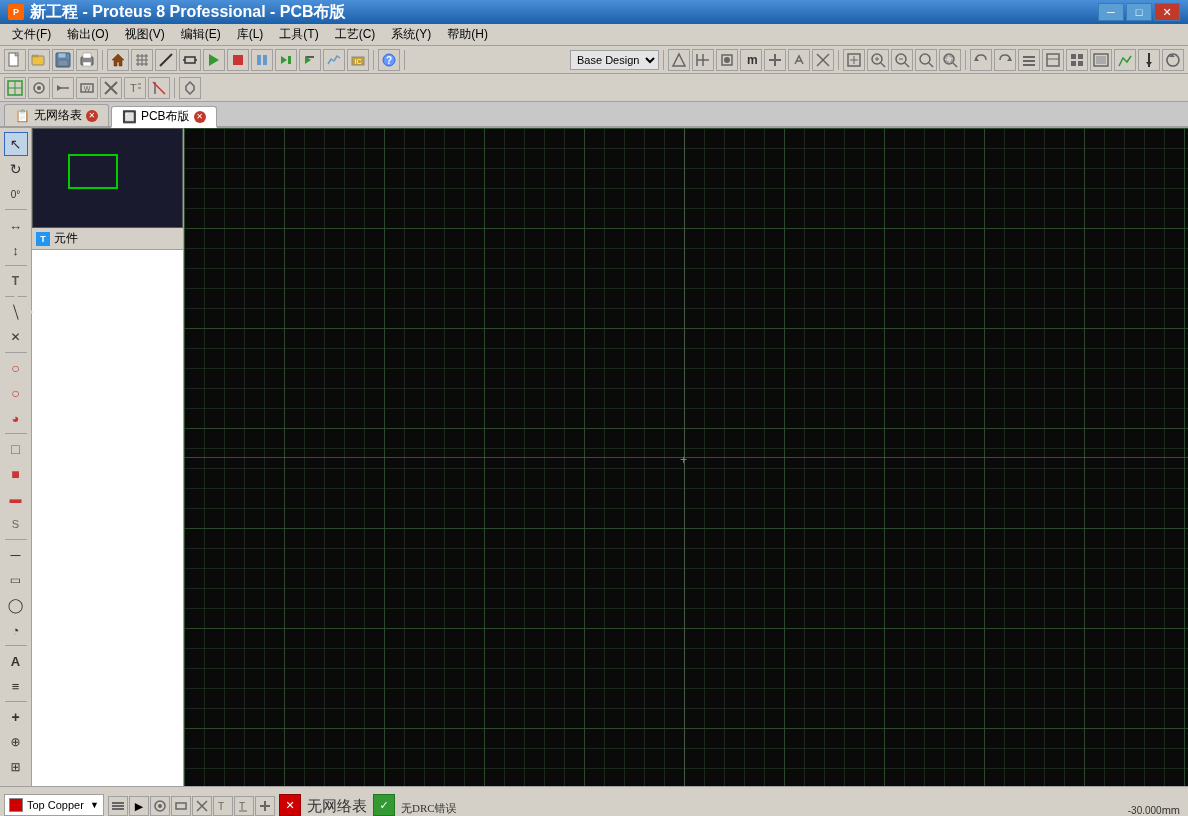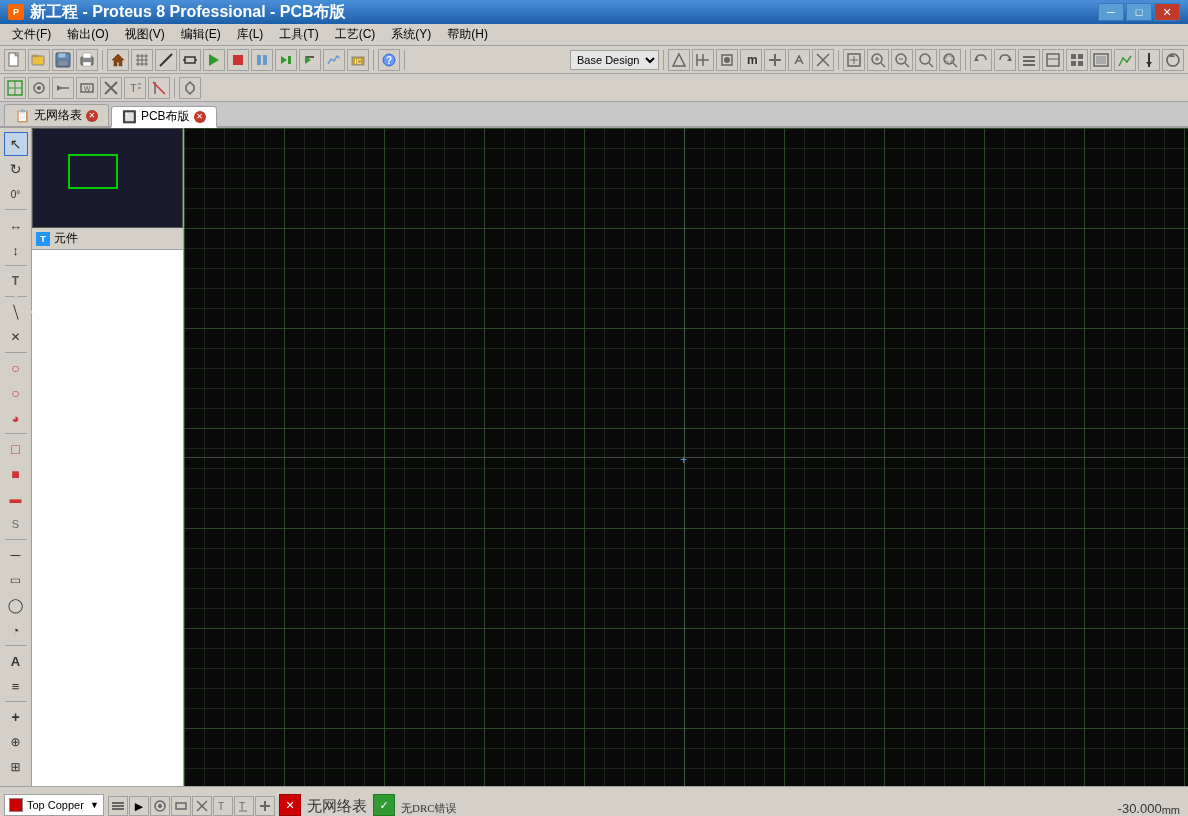--- a/index.html
+++ b/index.html
@@ -378,21 +378,21 @@
       color: #333;
       padding: 0 6px;
     }
     #no-drc {
       font-size: 11px;
       color: #333;
       padding: 0 6px;
       font-family: Liberation Serif, serif;
     }
     #coord-display {
-      font-size: 13px;
+      font-size: 10px;
       color: #333;
       min-width: 80px;
       text-align: right;
     }
     #unit-display {
       font-size: 11px;
       color: #333;
       margin-right: 4px;
     }
 

